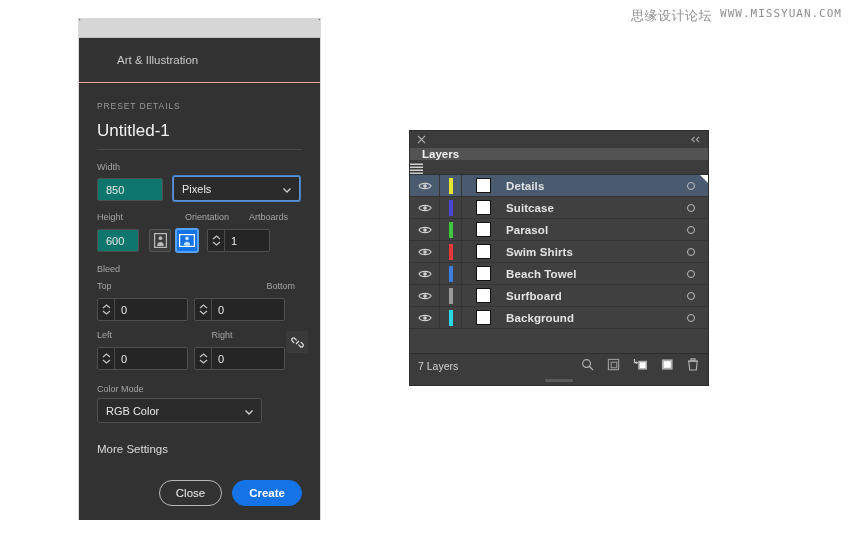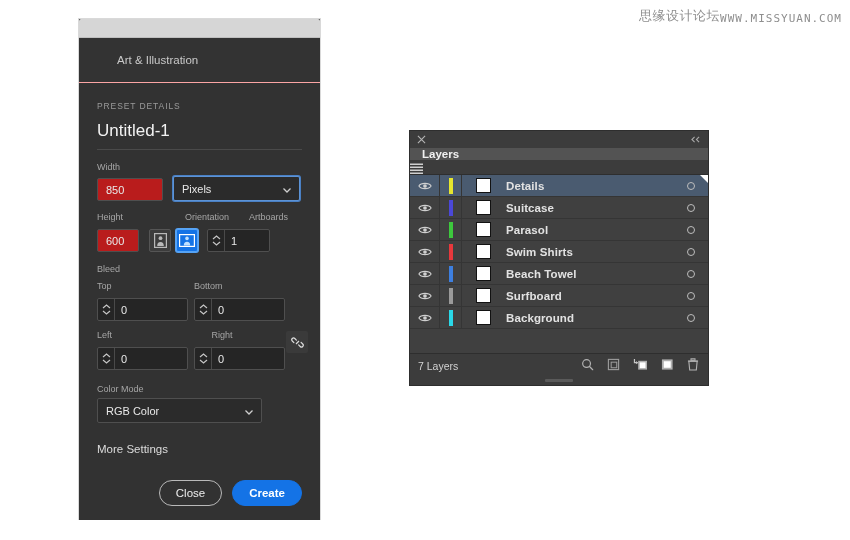--- a/index.html
+++ b/index.html
@@ -15,22 +15,22 @@
     font-family: "Liberation Sans", sans-serif;
     -webkit-font-smoothing: antialiased;
   }
 
   
   #watermark {
     position: absolute;
     top: 7px;
     right: 8px;
     display: flex;
-    align-items: flex-end;
-    gap: 0;
+    align-items: flex-start;
+    gap: 8px;
     color: #8e8e8e;
     letter-spacing: 0.5px;
     user-select: none;
     margin-left: 29px;
   }
   #watermark .wm-cn {
     font-size: 13px;
     font-family: "DejaVu Sans", sans-serif;
   }
   #watermark .wm-url {
@@ -96,21 +96,21 @@
   .field-label {
     color: #a6a6a6;
     font-size: 9px;
     margin-bottom: 4px;
   }
   .row {
     display: flex;
     align-items: flex-end;
   }
   .input-box {
-    background: #b91c1c;
+    background: #0f766e;
     border: 1px solid #4f4f4f;
     border-radius: 2px;
     height: 23px;
     box-sizing: border-box;
     display: flex;
     align-items: center;
     color: #e8e8e8;
     font-size: 11px;
     padding: 0 8px;
   }
@@ -473,21 +473,21 @@
             </svg>
         </span>
         <span class="stepper-val">1</span>
       </div>
     </div>
 
     <div class="field-label" style="margin-bottom:7px;">Bleed</div>
 
     <div class="row" style="margin-bottom:3px;">
       <div style="width:91px;" class="field-label">Top</div>
-      <div style="width:91px; margin-left:6px;" class="field-label">Bottom</div>
+      <div style="width:91px; margin-left:16px;text-align:right;" class="field-label">Bottom</div>
     </div>
     <div class="row" style="margin-bottom:9px;">
       <div class="stepper-box" style="width:91px;">
         <span class="stepper-arrows">
           <svg width="9" height="5" viewBox="0 0 9 5">
               <path d="M1 4 L4.5 1 L8 4" fill="none" stroke="#c6c6c6" stroke-width="1.2"></path>
             </svg>
           <svg width="9" height="5" viewBox="0 0 9 5">
               <path d="M1 1 L4.5 4 L8 1" fill="none" stroke="#c6c6c6" stroke-width="1.2"></path>
             </svg>

